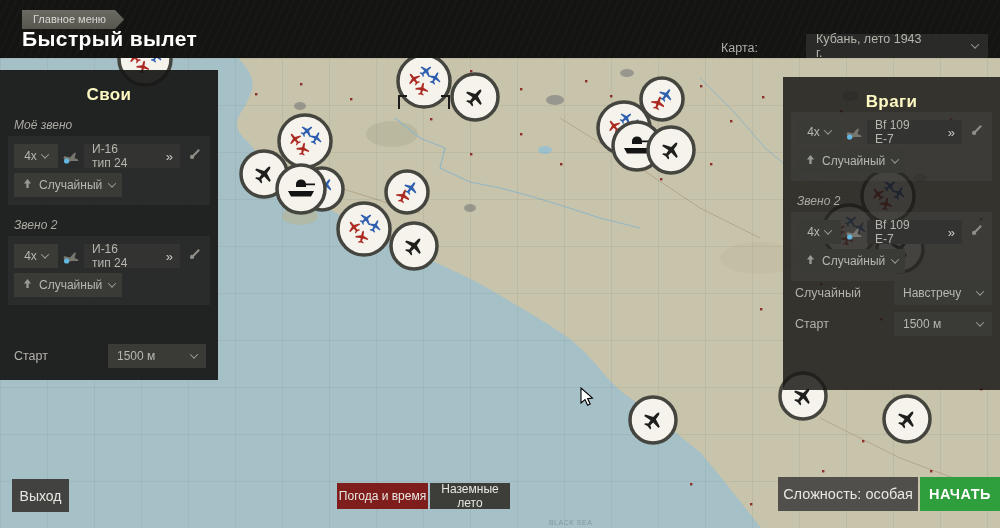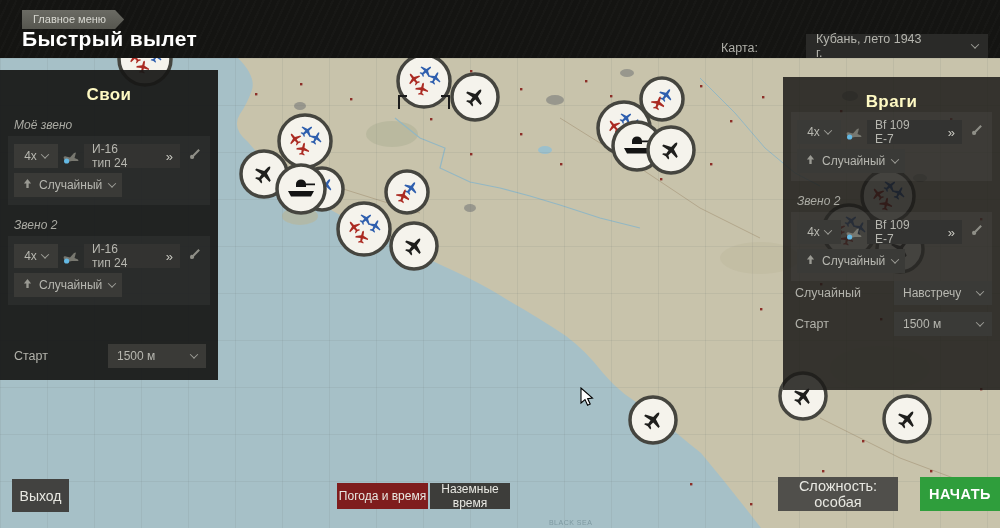--- a/index.html
+++ b/index.html
@@ -73,21 +73,21 @@
   .slider-handle { position:absolute; left:2px; top:1px; width:5px; height:11px; background:#f0f0ec; }
   .slider-value { font-size:12px; color:#b7b7b0; width:46px; text-align:left; margin-left:4px; }
 
   
   .btn { position:absolute; z-index:6; border:none; color:#e8e8e2; display:flex;
          align-items:center; justify-content:center; cursor:pointer;
          font-family:"Liberation Sans","DejaVu Sans",sans-serif; }
   #btn-exit { left:12px; top:479px; width:57px; height:33px; background:#424240; font-size:14px; }
   #btn-weather { left:337px; top:483px; width:91px; height:26px; background:#7f1d1d; font-size:12px; }
   #btn-ground  { left:430px; top:483px; width:80px; height:26px; background:#3d3d3a; font-size:12px; }
-  #btn-difficulty { left:778px; top:477px; width:120px; height:34px; background:#504f4b; font-size:14.5px; }
+  #btn-difficulty { left:778px; top:477px; width:140px; height:34px; background:#504f4b; font-size:14.5px; }
   #btn-start { left:920px; top:477px; width:80px; height:34px; font-size:14.5px; font-weight:bold;
                letter-spacing:0.5px; color:#fff; }
 
   
   #cursor { position:absolute; left:580px; top:387px; z-index:9; }
 </style>
 </head>
 <body>
 
 <div id="stage">
@@ -459,21 +459,21 @@
       <span class="row-label">Старт</span>
       <div class="dd">
         <span>1500 м</span>
         <span class="chev"></span>
       </div>
     </div>
   </div>
 
   <button class="btn" id="btn-exit">Выход</button>
   <button class="btn" id="btn-weather">Погода и время</button>
-  <button class="btn" id="btn-ground">Наземные время</button>
+  <button class="btn" id="btn-ground">Наземные лето</button>
   <button class="btn" id="btn-difficulty">Сложность: особая</button>
   <button class="btn" id="btn-start" style="background: rgb(47, 158, 60);">НАЧАТЬ</button>
 
   <div id="cursor">
     <svg width="14" height="20" viewBox="0 0 14 20">
         <path d="M1,1 L1,16 L5,12.6 L7.6,18.2 L10.2,17 L7.6,11.6 L12.5,11 Z" fill="#ffffff" stroke="#000000" stroke-width="1.1"></path>
       </svg>
   </div>
 
 </div>

